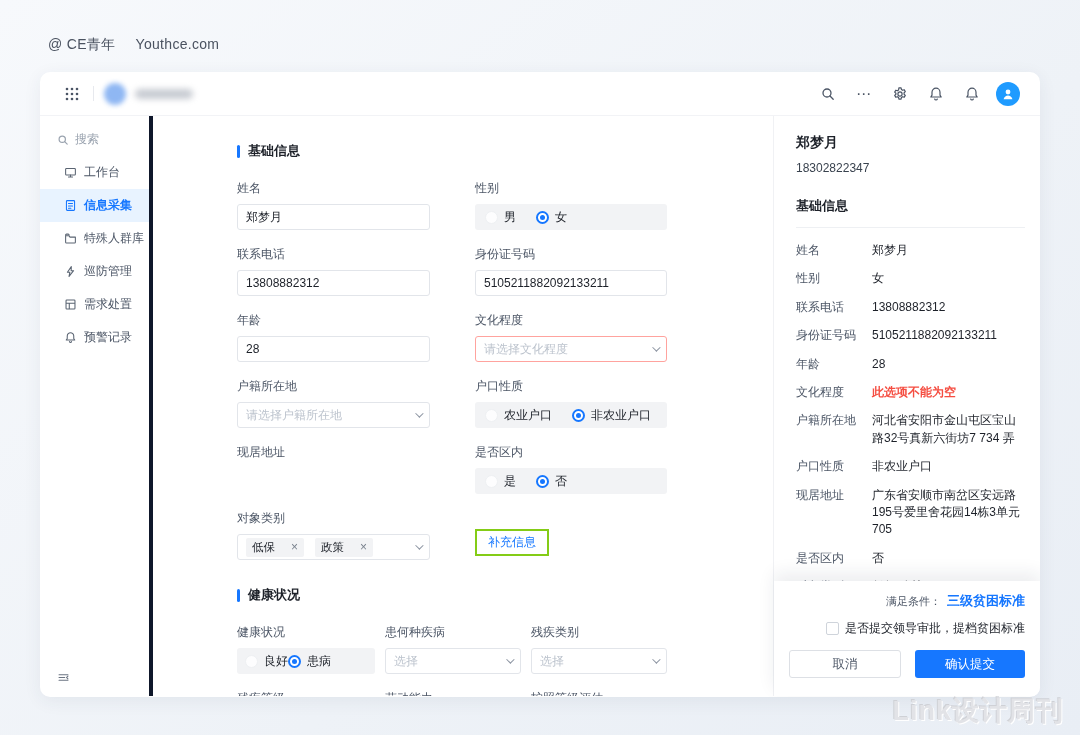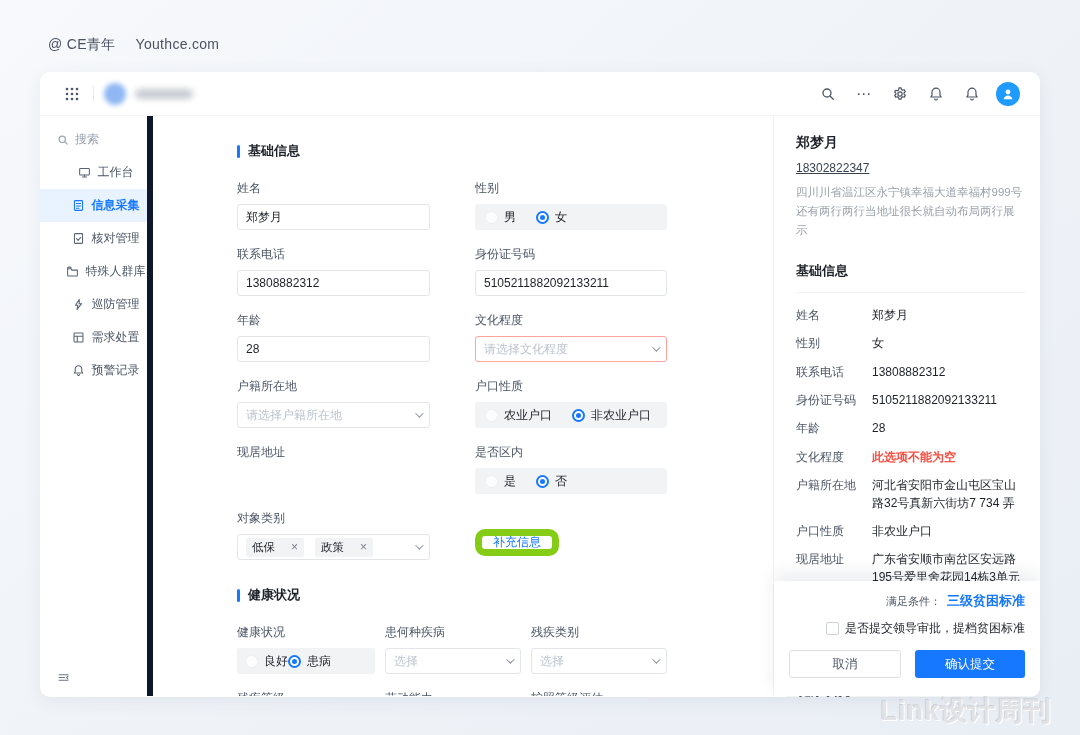--- a/index.html
+++ b/index.html
@@ -23,24 +23,24 @@
   .logo-circle { width:22px; height:22px; border-radius:50%; background:#8fb7f3; filter:blur(2.5px); }
   .logo-text { width:58px; height:10px; border-radius:5px; background:#c7cbd2; filter:blur(3px); margin-left:9px; }
   .tb-right { margin-left:auto; display:flex; align-items:center; gap:12px; }
   .more-glyph { font-size:15px; color:#4b5565; letter-spacing:1px; }
   .avatar { width:24px; height:24px; border-radius:50%; display:flex; align-items:center; justify-content:center; cursor:pointer; }
 
   
   .body-row { display:flex; height:580px; }
 
   
-  .sidebar { width:113px; border-right:6px solid #0f172a; position:relative; padding-top:7px; flex:none;font-family:Liberation Serif, serif; }
+  .sidebar { width:113px; border-right:4px solid #0f172a; position:relative; padding-top:7px; flex:none;font-family:Liberation Serif, serif; }
   .side-search { display:flex; align-items:center; gap:6px; padding:8px 0 8px 17px; color:#9aa3af; font-size:12px; cursor:pointer; }
   .side-item { display:flex; align-items:center; gap:7px; height:33px; padding-left:24px;
-    font-size:12px; color:#4b5565; cursor:pointer;justify-content:center; }
+    font-size:12px; color:#4b5565; cursor:pointer; }
   .side-item .si-icon { display:inline-flex; color:#5a6472; }
   .side-item.active { background:var(--accent-light,#e8f3ff); color:var(--accent,#1677ff); font-weight:bold; }
   .side-item.active .si-icon { color:var(--accent,#1677ff); }
   .collapse-btn { position:absolute; left:17px; bottom:12px; color:#6b7482; cursor:pointer; display:inline-flex; }
 
   
   .main { flex:1; padding:26px 0 0 84px; overflow:hidden; }
   .sec-header { display:flex; align-items:center; gap:8px; margin-bottom:20px; }
   .sec-bar { width:3px; height:13px; background:var(--accent,#1677ff); border-radius:2px; }
   .sec-title { font-size:13px; font-weight:bold; color:#1d2129; }
@@ -59,27 +59,27 @@
     padding:0 10px; gap:20px; }
   .opt { display:inline-flex; align-items:center; gap:6px; cursor:pointer; }
   .optlabel { font-size:12px; color:#1d2129; }
   .radio { width:13px; height:13px; border-radius:50%; background:#fdfdfe; border:1px solid #eef0f3; position:relative; flex:none; }
   .radio.checked { border:2px solid var(--accent,#1677ff); background:#fff; }
   .radio.checked::after { content:""; position:absolute; inset:2px; border-radius:50%; background:var(--accent,#1677ff); }
   .tag { display:inline-flex; align-items:center; gap:16px; background:#f2f3f5; border-radius:2px;
     padding:2px 6px; font-size:11.5px; color:#1d2129; margin-right:6px; white-space:nowrap; }
   .tagx { color:#7a828e; font-size:12px; cursor:pointer; line-height:1; }
   .ghost-btn { display:inline-flex; align-items:center; justify-content:center; height:27px; padding:0 11px;
-    border:7px solid #84cc16; border-radius:10px; color:var(--accent,#1677ff); font-size:12px; background:#fff; cursor:pointer; }
+    border:2px solid #84cc16; border-radius:0; color:var(--accent,#1677ff); font-size:12px; background:#fff; cursor:pointer; }
   .spacer-label { height:19px; }
 
   
   .detail { width:267px; flex:none; border-left:1px solid #f0f1f4; position:relative; padding:18px 15px 0 22px; }
   .d-name { font-size:14px; font-weight:bold; color:#1d2129; }
-  .d-phone { font-size:12px; color:#39424e; margin-top:9px;text-decoration:underline; }
+  .d-phone { font-size:12px; color:#39424e; margin-top:9px; }
   .d-address { font-size:11.5px; color:#9aa1ab; line-height:1.65; margin-top:8px; }
   .d-sec-title { font-size:13px; font-weight:bold; color:#1d2129; margin-top:22px; }
   .d-divider { height:1px; background:#eef0f3; margin:12px 0 14px; }
   .drow { display:flex; gap:12px; margin-bottom:11px; font-size:12px; line-height:1.45; }
   .dlabel { width:64px; flex:none; color:#4b5565; }
   .dvalue { flex:1; color:#1d2129; }
   .dvalue.error { color:var(--error,#f54e42);font-weight:bold; }
   .d-band { margin:16px -8px 0 -10px; background:#f5f6f8; border-radius:4px; height:30px;
     display:flex; align-items:center; padding:0 12px; font-size:13px; font-weight:bold; color:#1d2129; }
   .d-footer { position:absolute; left:0; right:0; bottom:0; background:#fff; z-index:5;
@@ -89,21 +89,21 @@
   .cond-link { font-size:13px; font-weight:bold; color:var(--accent,#1677ff); cursor:pointer; }
   .checkbox { width:13px; height:13px; border:1px solid #cfd4db; border-radius:2px; background:#fff; cursor:pointer; flex:none; }
   .chk-label { font-size:12px; color:#1d2129; }
   .btn-row { display:flex; gap:14px; margin-top:13px; }
   .btn { flex:1; height:28px; border-radius:3px; font-size:12.5px; display:flex; align-items:center;
     justify-content:center; cursor:pointer; font-family:inherit; }
   .btn.cancel { border:1px solid #dde0e5; background:#fff; color:#4b5565; }
   .btn.primary { border:none; background:var(--accent,#1677ff); color:#fff; }
 
   
-  .watermark { position:absolute; right:28px; bottom:6px; font-size:27px; font-weight:600; letter-spacing:1px;
+  .watermark { position:absolute; right:16px; bottom:6px; font-size:27px; font-weight:600; letter-spacing:1px;
     color:#e2e3e7; text-shadow:1px 1px 0 #ffffff, -1px -1px 0 #cfd1d6; user-select:none; }
 
   svg { display:block; }
 </style>
 </head>
 <body>
 
 <div class="brand">
   <span>@</span>
   <span>CE青年</span>
@@ -191,29 +191,20 @@
       <div class="side-item active">
         <span class="si-icon">
           <svg width="13" height="13" viewBox="0 0 16 16" fill="none" stroke="currentColor" stroke-width="1.3" stroke-linejoin="round" stroke-linecap="round">
             <rect x="3" y="2" width="10" height="12" rx="1"></rect>
               <path d="M5.5 5.5h5M5.5 8.5h5M5.5 11.5h3"></path>
           </svg>
         </span>
         <span>信息采集</span>
       </div>
 
-      <div class="side-item">
-        <span class="si-icon">
-          <svg width="13" height="13" viewBox="0 0 16 16" fill="none" stroke="currentColor" stroke-width="1.3" stroke-linejoin="round" stroke-linecap="round">
-            <rect x="3" y="2" width="10" height="12" rx="1"></rect>
-              <path d="M5.5 8.3l2 2 3.2-3.6"></path>
-          </svg>
-        </span>
-        <span>核对管理</span>
-      </div>
 
       <div class="side-item">
         <span class="si-icon">
           <svg width="13" height="13" viewBox="0 0 16 16" fill="none" stroke="currentColor" stroke-width="1.3" stroke-linejoin="round">
             <path d="M2 4.5h4l1.4 1.8H14v6.2a1 1 0 0 1-1 1H3a1 1 0 0 1-1-1z"></path>
               <path d="M2 4.5V3.6a1 1 0 0 1 1-1h2.4L6.8 4"></path>
           </svg>
         </span>
         <span>特殊人群库</span>
       </div>
@@ -405,21 +396,20 @@
           <div class="flabel">护照等级评估</div>
 
         </div>
       </div>
 
     </div>
 
     <div class="detail">
       <div class="d-name">郑梦月</div>
       <div class="d-phone">18302822347</div>
-      <div class="d-address">四川川省温江区永宁镇幸福大道幸福村999号还有两行两行当地址很长就自动布局两行展示</div>
 
       <div class="d-sec-title">基础信息</div>
       <div class="d-divider"></div>
 
       <div class="drow">
         <span class="dlabel">姓名</span>
         <span class="dvalue">郑梦月</span>
       </div>
       <div class="drow">
         <span class="dlabel">性别</span>

